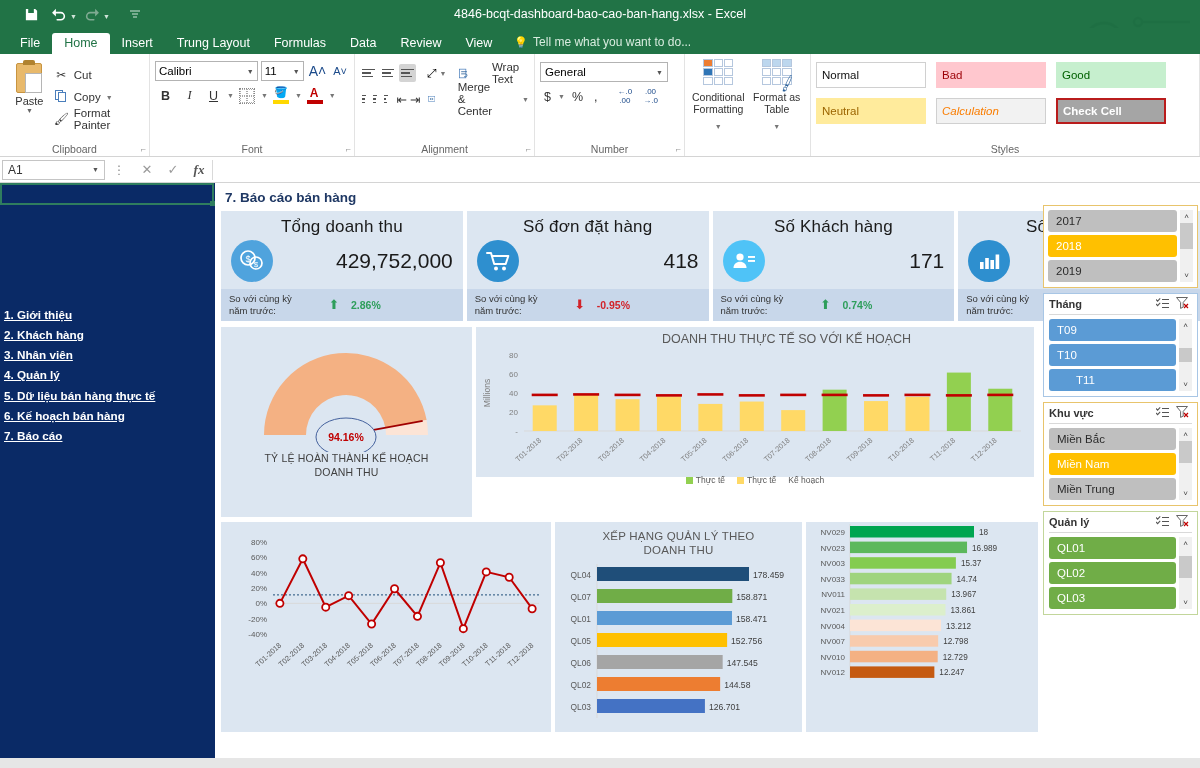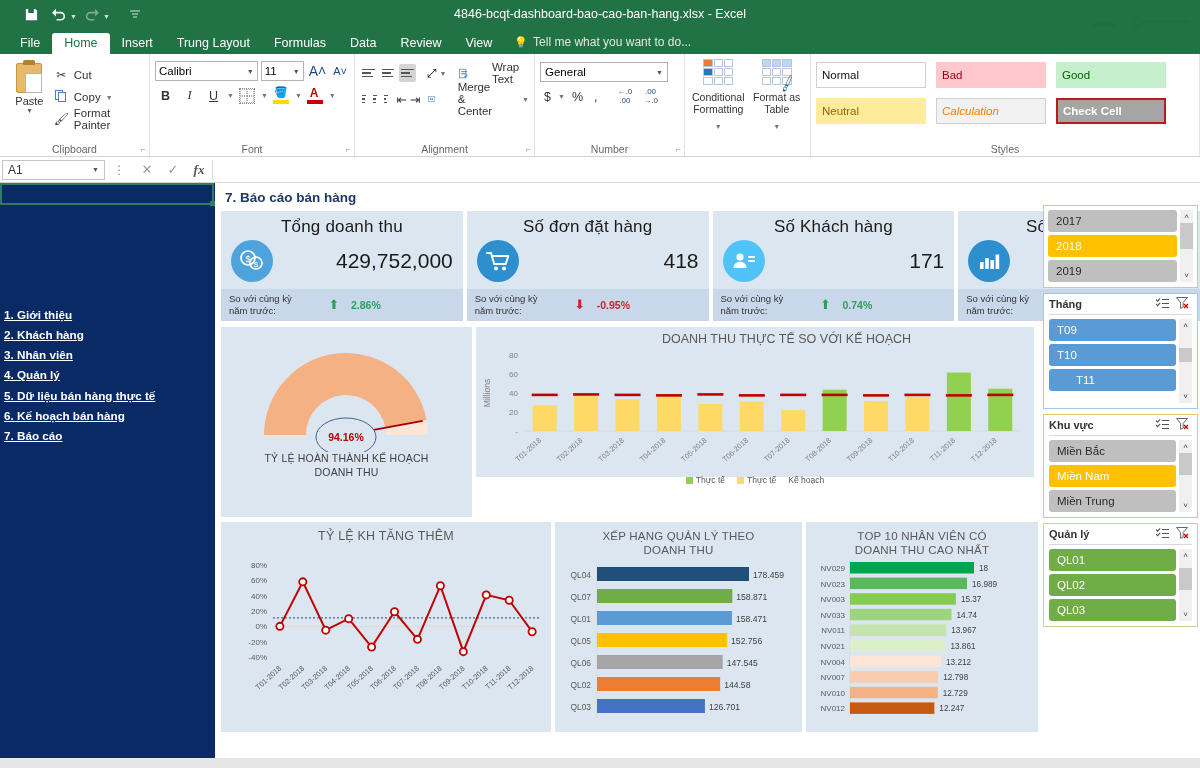--- a/index.html
+++ b/index.html
@@ -716,21 +716,20 @@
           <span class="lg-item">
             <span>Kế hoạch</span>
           </span>
         </div>
       </div>
     </div>
 
     <div class="botrow">
 
       <div class="panel p-line">
-        <div class="ch-title big">TỶ LỆ KH TĂNG THÊM</div>
         <svg id="line-svg" width="330" height="185" viewBox="0 0 330 185">
             <text x="46" y="23" text-anchor="end" font-size="8" fill="#595959" font-family="Liberation Sans, sans-serif">80%</text>
             <text x="46" y="38.33333333333333" text-anchor="end" font-size="8" fill="#595959" font-family="Liberation Sans, sans-serif">60%</text>
             <text x="46" y="53.66666666666667" text-anchor="end" font-size="8" fill="#595959" font-family="Liberation Sans, sans-serif">40%</text>
             <text x="46" y="69" text-anchor="end" font-size="8" fill="#595959" font-family="Liberation Sans, sans-serif">20%</text>
             <text x="46" y="84.33333333333334" text-anchor="end" font-size="8" fill="#595959" font-family="Liberation Sans, sans-serif">0%</text>
             <text x="46" y="99.66666666666667" text-anchor="end" font-size="8" fill="#595959" font-family="Liberation Sans, sans-serif">-20%</text>
             <text x="46" y="115" text-anchor="end" font-size="8" fill="#595959" font-family="Liberation Sans, sans-serif">-40%</text>
             <line x1="52" y1="81.33333333333334" x2="318" y2="81.33333333333334" stroke="#d9d9d9" stroke-width="1"></line>
             <line x1="52" y1="72.9" x2="318" y2="72.9" stroke="#1f4e79" stroke-width="1" stroke-dasharray="2,2"></line>
@@ -787,24 +786,20 @@
             <text x="36" y="130" text-anchor="end" font-size="8.4" fill="#595959" font-family="Liberation Sans, sans-serif">QL02</text>
             <rect x="42" y="119" width="123.14402747970122" height="14" fill="#ed7d31"></rect>
             <text x="169.1440274797012" y="130" font-size="8.6" fill="#404040" font-family="Liberation Sans, sans-serif">144.58</text>
             <text x="36" y="152" text-anchor="end" font-size="8.4" fill="#595959" font-family="Liberation Sans, sans-serif">QL03</text>
             <rect x="42" y="141" width="107.9158350097221" height="14" fill="#4472c4"></rect>
             <text x="153.91583500972212" y="152" font-size="8.6" fill="#404040" font-family="Liberation Sans, sans-serif">126.701</text>
           </svg>
       </div>
 
       <div class="panel p-top">
-        <div class="ch-title">
-          <span>TOP 10 NHÂN VIÊN CÓ</span><br>
-          <span>DOANH THU CAO NHẤT</span>
-        </div>
         <svg id="top-svg" width="232" height="165" viewBox="0 0 232 165">
             <line x1="44" y1="2" x2="44" y2="158" stroke="#d9d9d9" stroke-width="1"></line>
             <text x="39" y="13" text-anchor="end" font-size="8" fill="#595959" font-family="Liberation Sans, sans-serif">NV029</text>
             <rect x="44" y="4" width="124" height="11.5" fill="#00a550"></rect>
             <text x="173" y="13" font-size="8.2" fill="#404040" font-family="Liberation Sans, sans-serif">18</text>
             <text x="39" y="28.6" text-anchor="end" font-size="8" fill="#595959" font-family="Liberation Sans, sans-serif">NV023</text>
             <rect x="44" y="19.6" width="117.03533333333334" height="11.5" fill="#5cb85c"></rect>
             <text x="166.03533333333334" y="28.6" font-size="8.2" fill="#404040" font-family="Liberation Sans, sans-serif">16.989</text>
             <text x="39" y="44.2" text-anchor="end" font-size="8" fill="#595959" font-family="Liberation Sans, sans-serif">NV003</text>
             <rect x="44" y="35.2" width="105.88222222222221" height="11.5" fill="#84cc4f"></rect>
@@ -868,21 +863,21 @@
                 <path d="M0.5 0.5h11L7.2 5.4V10l-2.6 1.4V5.4z" fill="none" stroke="#666" stroke-width="1"></path>
                 <path d="M8 7l4 4M12 7l-4 4" stroke="#c00000" stroke-width="1.2"></path>
               </svg>
           </span>
         </div>
         <div class="sl-rule"></div>
         <div class="sl-body">
           <div class="sl-items">
             <div class="sl-item it-blue">T09</div>
             <div class="sl-item it-blue">T10</div>
-            <div class="sl-item it-blue" style="margin-bottom:12px;padding-left:27px;">T11</div>
+            <div class="sl-item it-blue" style="margin-bottom:0;padding-left:27px;">T11</div>
           </div>
           <div class="sl-scroll">
             <div class="sc-btn">˄</div>
             <div class="sc-track">
                 <div class="sc-thumb" style="top:16px;height:14px;"></div>
               </div>
             <div class="sc-btn">˅</div>
           </div>
         </div>
       </div>

